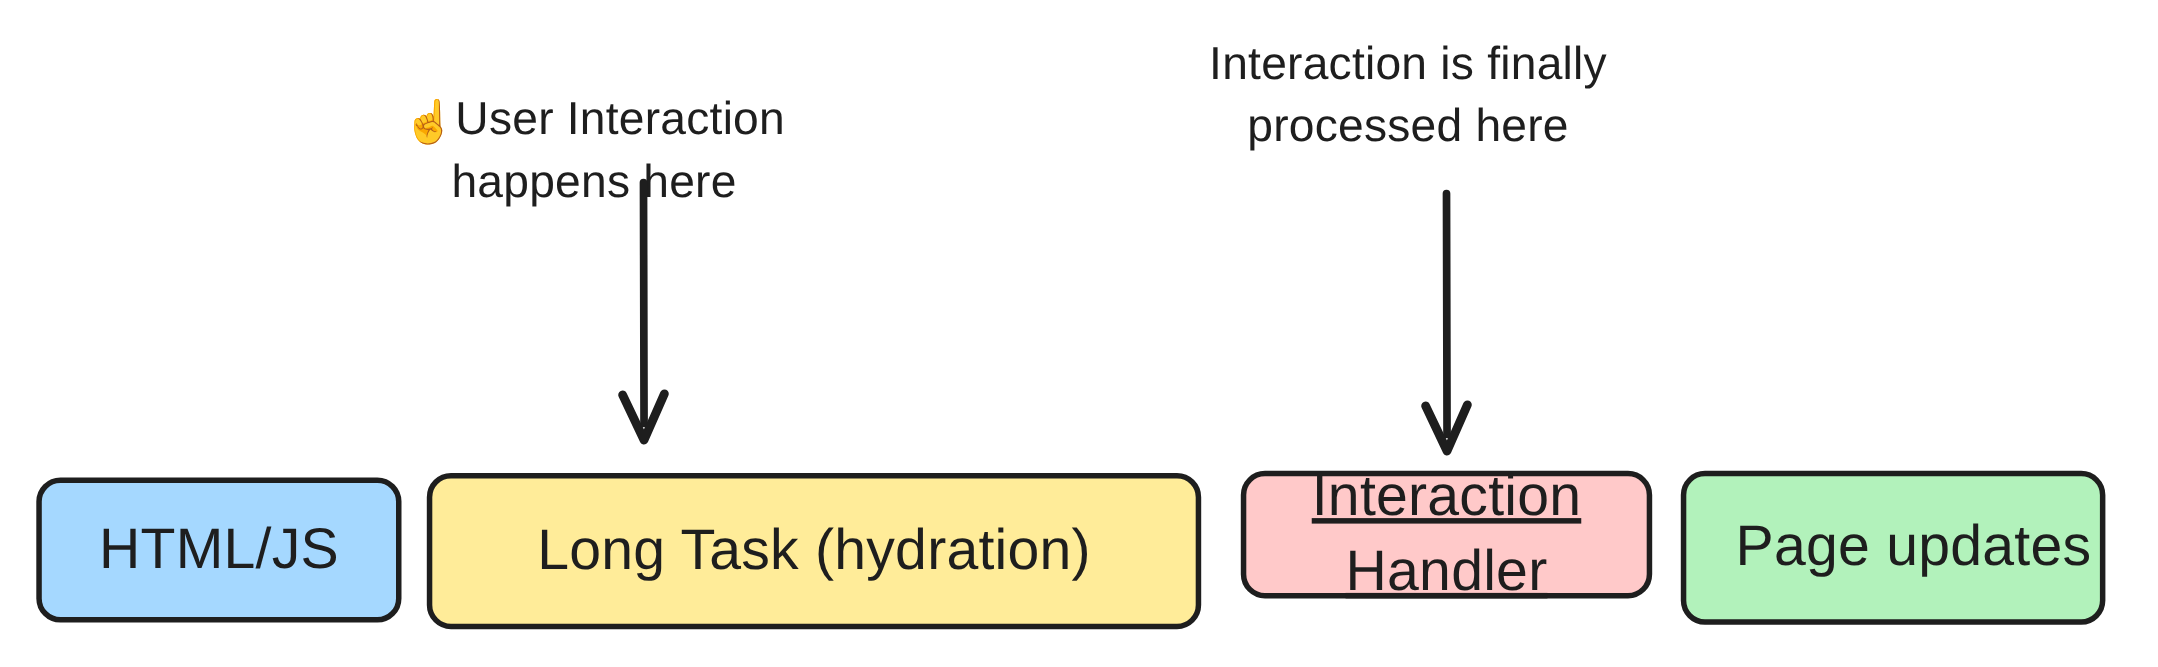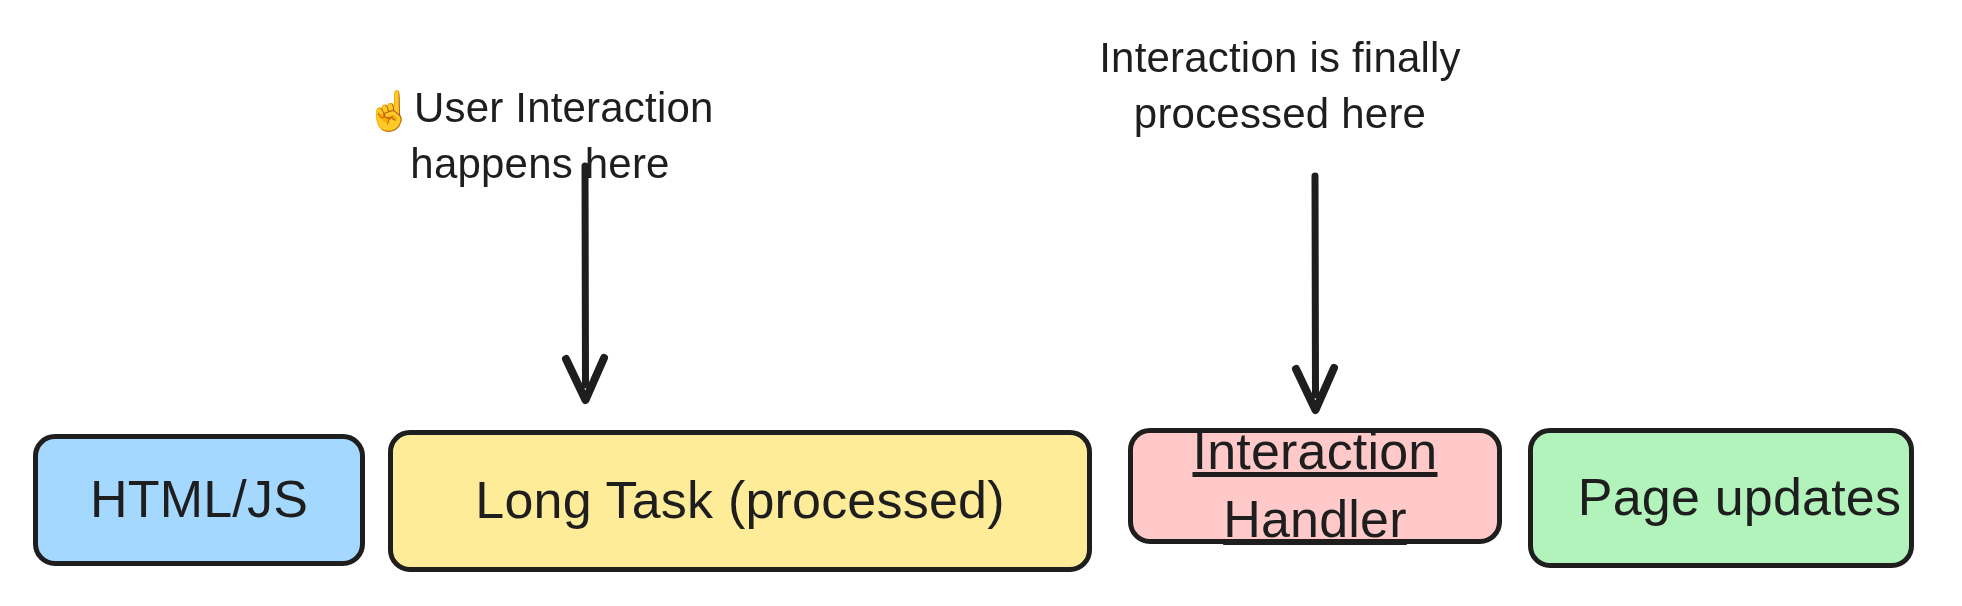--- a/index.html
+++ b/index.html
@@ -105,20 +105,20 @@
     <path d="M26 199 L45.5 240 L64 198" stroke="#1e1e1e" stroke-width="8" stroke-linecap="round" stroke-linejoin="round" fill="none"></path>
   </svg>
 
   <svg class="arrow-svg" id="arrow-to-handler" width="120" height="250" viewBox="0 0 120 250">
     <path d="M45 6 L45.5 225" stroke="#1e1e1e" stroke-width="7" stroke-linecap="round" fill="none"></path>
     <path d="M26 199 L45.5 240 L64 198" stroke="#1e1e1e" stroke-width="8" stroke-linecap="round" stroke-linejoin="round" fill="none"></path>
   </svg>
 
   <div class="node-box" id="node-html-js" style="background: rgb(165, 216, 255);">HTML/JS</div>
 
-  <div class="node-box" id="node-long-task" style="background: rgb(255, 236, 153);">Long Task (processed)</div>
+  <div class="node-box" id="node-long-task" style="background: rgb(255, 236, 153);">Long Task (hydration)</div>
 
   <div class="node-box" id="node-interaction-handler" style="background: rgb(255, 201, 201);">Interaction
 Handler</div>
 
   <div class="node-box" id="node-page-updates" style="background: rgb(178, 242, 187);">Page updates</div>
 
 </div>
 
 </body></html>

